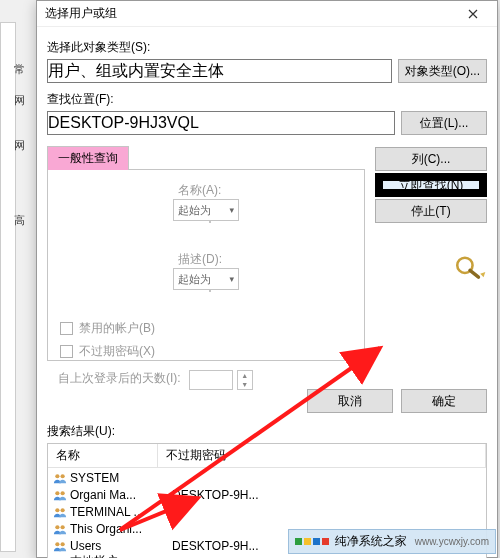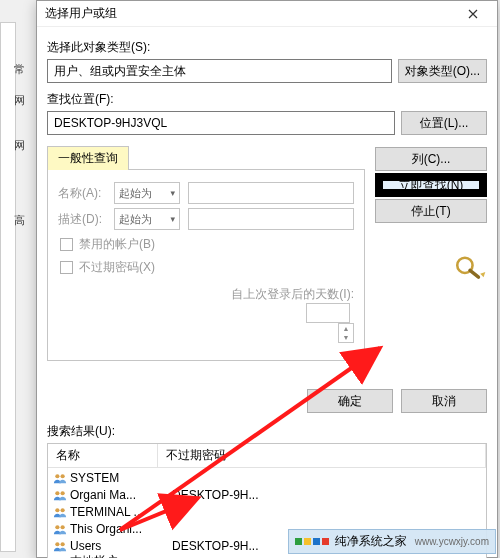--- a/index.html
+++ b/index.html
@@ -11,40 +11,40 @@
 .bgtabs div { margin-bottom: 16px; }
 
 
 .dialog { position: absolute; left: 36px; top: 0; width: 462px; height: 558px; background: #fff; border: 1px solid #999; box-shadow: 0 3px 12px rgba(0,0,0,0.25); }
 .titlebar { height: 26px; display: flex; align-items: center; justify-content: space-between; padding: 0 4px 0 8px; background: #fff; font-size: 12px; color: #000; border-bottom: 1px solid #eee; gap: 24px; }
 .titlebar .close { width: 40px; height: 22px; display: flex; align-items: center; justify-content: center; font-size: 14px; color: #333; }
 .dlgbody { padding: 8px 10px 6px 10px; font-size: 12px; color: #000; }
 
 .lbl { font-size: 12px; margin: 4px 0 3px 0; }
 .row1 { display: flex; gap: 6px; align-items: stretch; }
-.textbox { flex: 1; height: 24px; border: 1px solid #7a7a7a; padding: 3px 6px; font-size: 12px; background: #fff; }
+.textbox { flex: 1; height: 24px; border: 1px solid #7a7a7a; padding: 3px 0; font-size: 16px; background: #fff; }
 .btn { min-width: 86px; height: 24px; border: 1px solid #adadad; background: #e1e1e1; font-size: 12px; padding: 0 6px; display: inline-flex; align-items: center; justify-content: center; }
 .btn-primary { border: 8px solid #000000; background: #e5f1fb; }
 
 .section2 { margin-top: 8px; }
 
 
 .tabwrap { margin-top: 10px; display: flex; }
 .tabpanel { width: 318px; }
 .tabs { display: flex; font-size: 12px; }
-.tab { padding: 3px 10px; border: 1px solid #c5c5c5; border-bottom: none; background: #fef9c3; position: relative; top: 1px; }
+.tab { padding: 3px 10px; border: 1px solid #c5c5c5; border-bottom: none; background: #f9a8d4; position: relative; top: 1px; }
 .tabcontent { border: 1px solid #c5c5c5; padding: 12px 10px 14px 10px; height: 192px; background: #fff; }
-.field { display: flex; align-items: center; margin-bottom: 4px; }
+.field { display: flex; align-items: center; margin-bottom: 28px; flex-direction: column; }
 .field .flab { width: 56px; color: #9a9a9a; font-size: 12px; }
 .combo { width: 66px; height: 22px; border: 1px solid #c5c5c5; font-size: 11px; padding: 1px 4px; display: flex; align-items: center; justify-content: space-between; color: #666; background: #fff; }
 .combo .arrow { font-size: 9px; color: #666; }
 .tinput { flex: 1; margin-left: 8px; height: 22px; border: 1px solid #c5c5c5; background: #fff; }
 .chk { display: flex; align-items: center; margin: 6px 0 0 2px; color: #9a9a9a; font-size: 12px; }
 .chk .box { width: 13px; height: 13px; border: 1px solid #b0b0b0; margin-right: 6px; background: #fff; }
-.spinrow { display: flex; align-items: flex-end; margin-top: 10px; color: #9a9a9a; font-size: 12px; flex-direction: column; }
+.spinrow { display: flex; align-items: flex-start; margin-top: 10px; color: #9a9a9a; font-size: 12px; }
 .spinrow .sct { width: 44px; height: 20px; border: 1px solid #c5c5c5; margin: 0 4px 0 8px; background: #fff; }
 .spinrow .spn { width: 16px; height: 20px; border: 1px solid #c5c5c5; display: flex; flex-direction: column; }
 .spinrow .spn div { flex: 1; font-size: 7px; display: flex; align-items: center; justify-content: center; color: #888; }
 
 .sidebtns { margin-left: 10px; flex: 1; display: flex; flex-direction: column; gap: 2px; padding-top: 2px; }
 .sidebtns .btn { width: 100%; }
 .magnifier { margin-top: 28px; align-self: flex-end; }
 .magnifier svg { width: 34px; height: 28px; }
 
 .okrow { display: flex; justify-content: flex-end; gap: 8px; margin-top: 28px; }
@@ -155,22 +155,22 @@
           <svg viewBox="0 0 40 32">
               <circle cx="14" cy="14" r="9" fill="none" stroke="#c8a03a" stroke-width="3"></circle>
               <path d="M20 20 L30 28" stroke="#8a6b22" stroke-width="4" stroke-linecap="round"></path>
               <path d="M32 24 l6 -2 -2 6 z" fill="#d9b54b"></path>
             </svg>
         </div>
       </div>
     </div>
 
     <div class="okrow">
+      <div class="btn">取消</div>
       <div class="btn">确定</div>
-      <div class="btn">取消</div>
     </div>
 
     <div class="reslab">搜索结果(U):</div>
     <div class="resultlist">
       <div class="resulthead">
         <div class="hname">名称</div>
         <div class="hfolder">不过期密码</div>
       </div>
       <div id="rows">
           <div class="resultrow">

